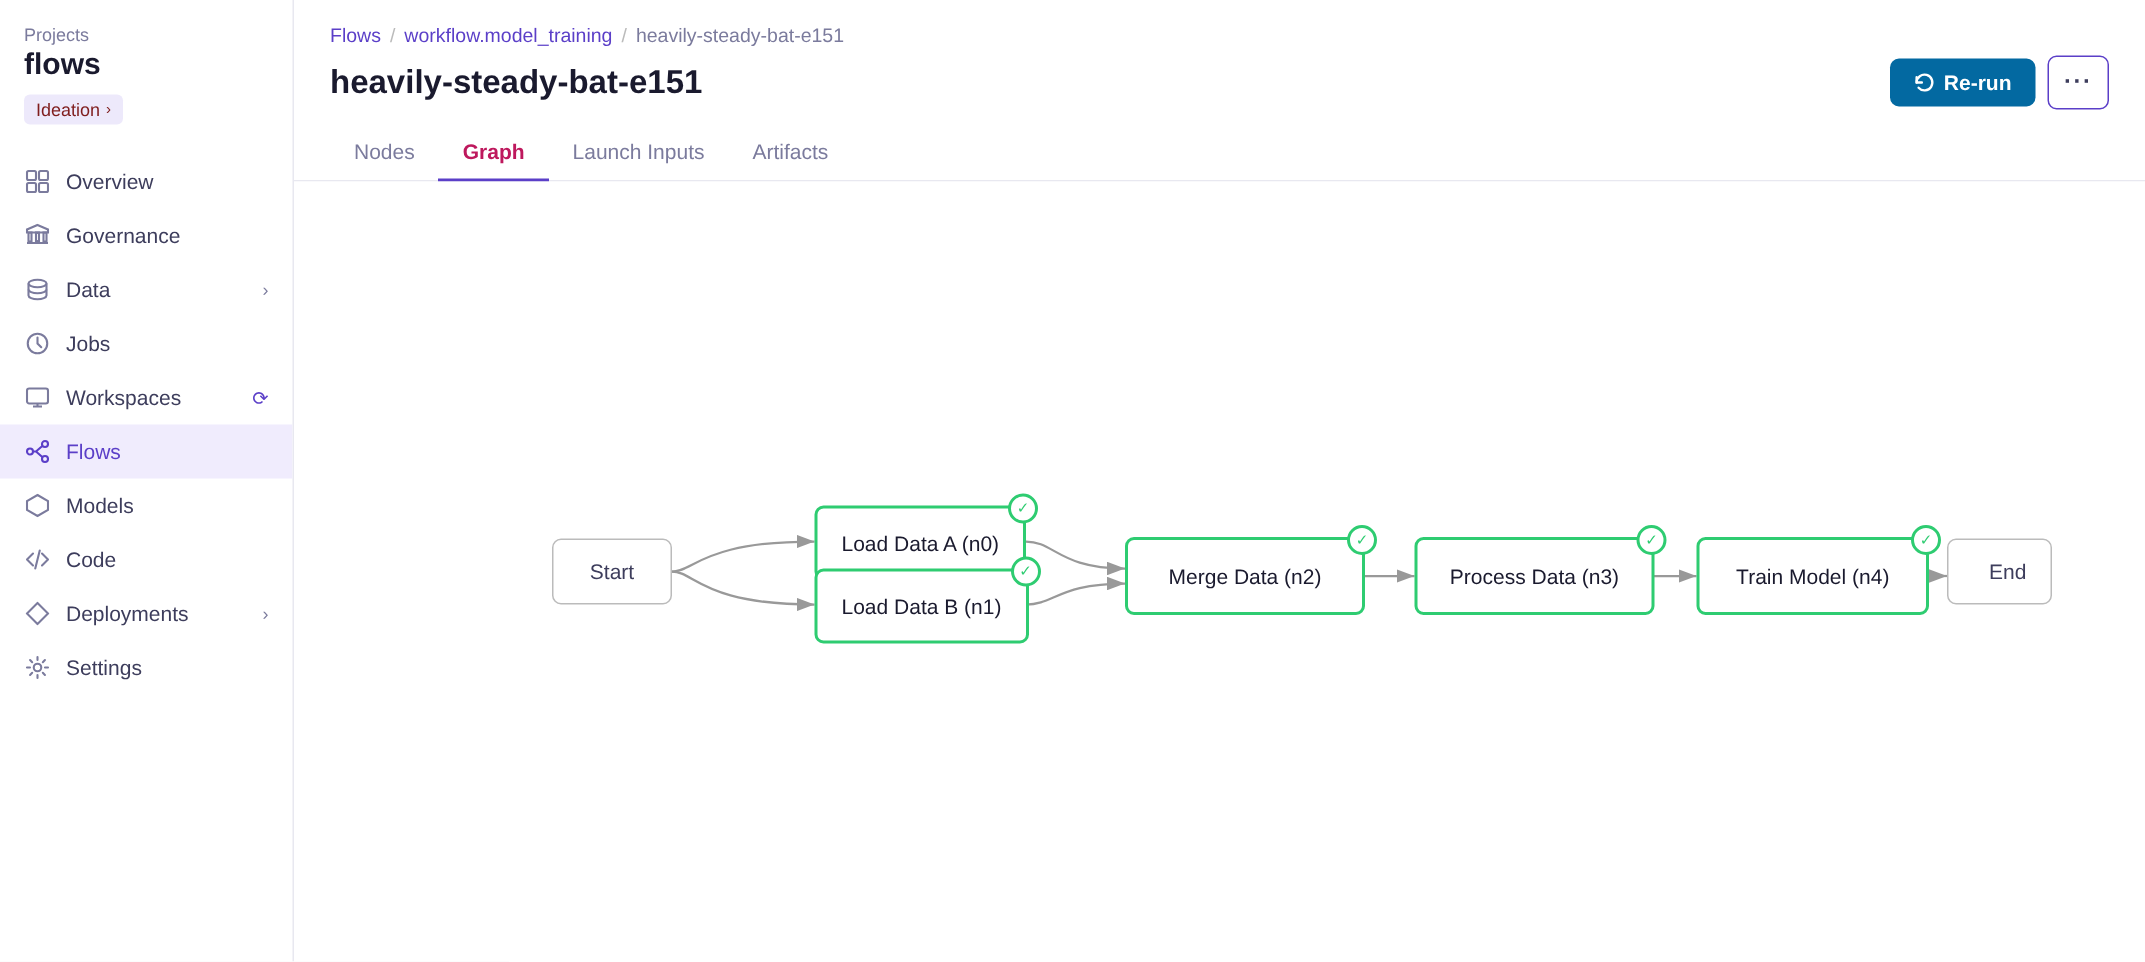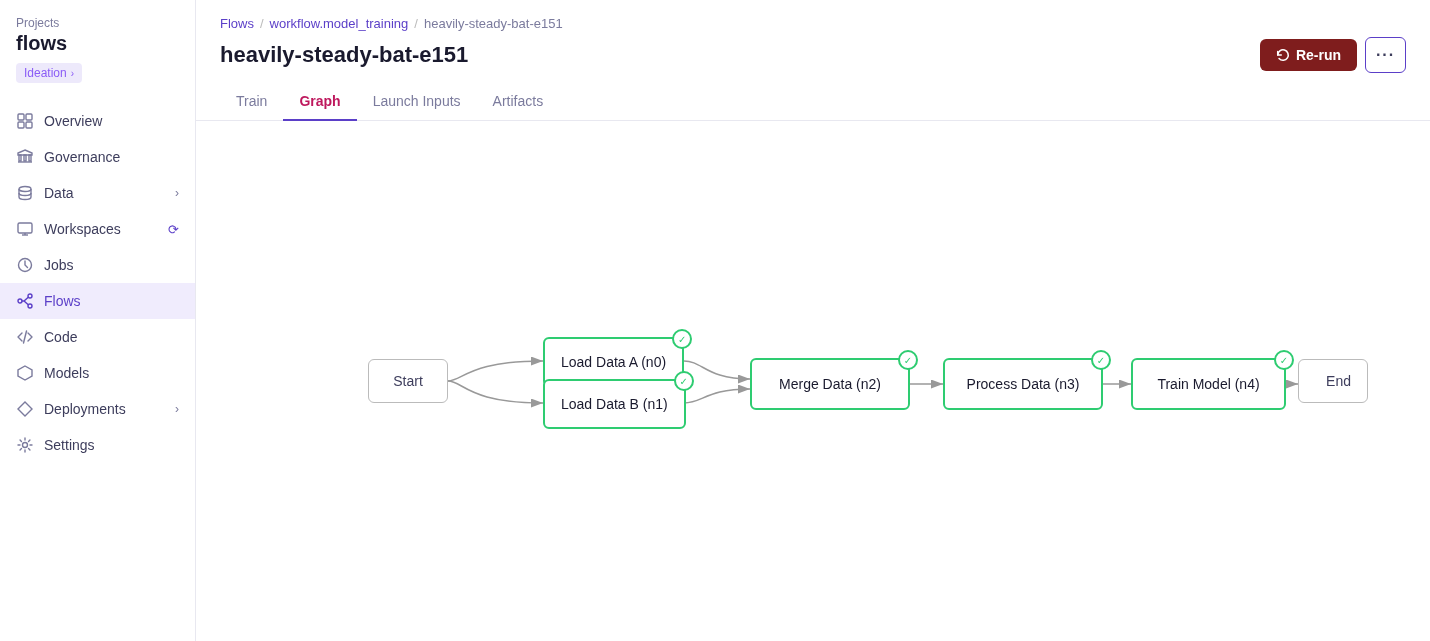--- a/index.html
+++ b/index.html
@@ -30,21 +30,21 @@
       font-size: 20px;
       font-weight: 700;
       color: #1a1a2e;
       margin-bottom: 8px;
     }
     .ideation-badge {
       display: inline-flex;
       align-items: center;
       gap: 4px;
       background: #ede9fb;
-      color: #8b5cf6;
+      color: #7f1d1d;
       font-size: 12px;
       font-weight: 500;
       padding: 3px 8px;
       border-radius: 4px;
       cursor: pointer;
       margin-bottom: 12px;
     }
     .ideation-badge .chevron {
       font-size: 10px;
     }
@@ -131,21 +131,21 @@
     }
     .header-actions {
       display: flex;
       align-items: center;
       gap: 8px;
     }
     .btn-rerun {
       display: flex;
       align-items: center;
       gap: 6px;
-      background: #7f1d1d;
+      background: #0369a1;
       color: #fff;
       border: none;
       border-radius: 6px;
       padding: 8px 16px;
       font-size: 14px;
       font-weight: 600;
       cursor: pointer;
     }
     .btn-more {
       display: flex;
@@ -301,70 +301,70 @@
             <path d="M2 8v4c0 1.38 2.69 2.5 6 2.5s6-1.12 6-2.5V8" stroke="currentColor" stroke-width="1.4"></path>
           </svg>
       </span>
       <span>Data</span>
       <span class="badge-arrow">›</span>
     </div>
 
     <div class="nav-item">
       <span class="icon">
         <svg width="16" height="16" viewBox="0 0 16 16" fill="none">
+            <circle cx="8" cy="8" r="6.5" stroke="currentColor" stroke-width="1.4"></circle>
+            <path d="M8 4v4l2.5 2.5" stroke="currentColor" stroke-width="1.4" stroke-linecap="round"></path>
+          </svg>
+      </span>
+      <span>Jobs</span>
+    </div>
+
+    <div class="nav-item">
+      <span class="icon">
+        <svg width="16" height="16" viewBox="0 0 16 16" fill="none">
             <rect x="1" y="2" width="14" height="10" rx="1.5" stroke="currentColor" stroke-width="1.4"></rect>
             <line x1="5" y1="14" x2="11" y2="14" stroke="currentColor" stroke-width="1.4"></line>
             <line x1="8" y1="12" x2="8" y2="14" stroke="currentColor" stroke-width="1.4"></line>
           </svg>
       </span>
       <span>Workspaces</span>
       <span class="badge-arrow" style="color:#5b3fc8;font-size:13px;">⟳</span>
-    </div>
-
-    <div class="nav-item">
-      <span class="icon">
-        <svg width="16" height="16" viewBox="0 0 16 16" fill="none">
-            <circle cx="8" cy="8" r="6.5" stroke="currentColor" stroke-width="1.4"></circle>
-            <path d="M8 4v4l2.5 2.5" stroke="currentColor" stroke-width="1.4" stroke-linecap="round"></path>
-          </svg>
-      </span>
-      <span>Jobs</span>
     </div>
 
     <div class="nav-item active">
       <span class="icon">
         <svg width="16" height="16" viewBox="0 0 16 16" fill="none">
             <circle cx="3" cy="8" r="2" stroke="#5b3fc8" stroke-width="1.4"></circle>
             <circle cx="13" cy="3" r="2" stroke="#5b3fc8" stroke-width="1.4"></circle>
             <circle cx="13" cy="13" r="2" stroke="#5b3fc8" stroke-width="1.4"></circle>
             <path d="M5 8h2l4-3.5M5 8h2l4 3.5" stroke="#5b3fc8" stroke-width="1.4" stroke-linecap="round"></path>
           </svg>
       </span>
       <span>Flows</span>
     </div>
 
 
     <div class="nav-item">
       <span class="icon">
         <svg width="16" height="16" viewBox="0 0 16 16" fill="none">
+            <polygon points="8,1 15,5 15,11 8,15 1,11 1,5" stroke="currentColor" stroke-width="1.4" fill="none"></polygon>
+          </svg>
+      </span>
+      <span>Models</span>
+    </div>
+
+    <div class="nav-item">
+      <span class="icon">
+        <svg width="16" height="16" viewBox="0 0 16 16" fill="none">
             <polyline points="5,4 1,8 5,12" stroke="currentColor" stroke-width="1.4" stroke-linecap="round" stroke-linejoin="round" fill="none"></polyline>
             <polyline points="11,4 15,8 11,12" stroke="currentColor" stroke-width="1.4" stroke-linecap="round" stroke-linejoin="round" fill="none"></polyline>
             <line x1="9.5" y1="2" x2="6.5" y2="14" stroke="currentColor" stroke-width="1.4" stroke-linecap="round"></line>
           </svg>
       </span>
       <span>Code</span>
-    </div>
-
-    <div class="nav-item">
-      <span class="icon">
-        <svg width="16" height="16" viewBox="0 0 16 16" fill="none">
-            <polygon points="8,1 15,5 15,11 8,15 1,11 1,5" stroke="currentColor" stroke-width="1.4" fill="none"></polygon>
-          </svg>
-      </span>
-      <span>Models</span>
     </div>
 
     <div class="nav-item">
       <span class="icon">
         <svg width="16" height="16" viewBox="0 0 16 16" fill="none">
             <path d="M8 1l7 7-7 7-7-7 7-7z" stroke="currentColor" stroke-width="1.4" fill="none"></path>
           </svg>
       </span>
       <span>Deployments</span>
       <span class="badge-arrow">›</span>
@@ -403,21 +403,21 @@
             </svg>
           <span>Re-run</span>
         </button>
         <button class="btn-more">
           <span style="letter-spacing:1px;">···</span>
         </button>
       </div>
     </div>
 
     <div class="tabs">
-      <div class="tab">Train</div>
+      <div class="tab">Nodes</div>
       <div class="tab active">Graph</div>
       <div class="tab">Launch Inputs</div>
       <div class="tab">Artifacts</div>
     </div>
   </div>
 
   <div class="graph-area">
     <div class="flow-diagram">
 
       <svg class="flow-svg" viewBox="0 0 1050 260">

